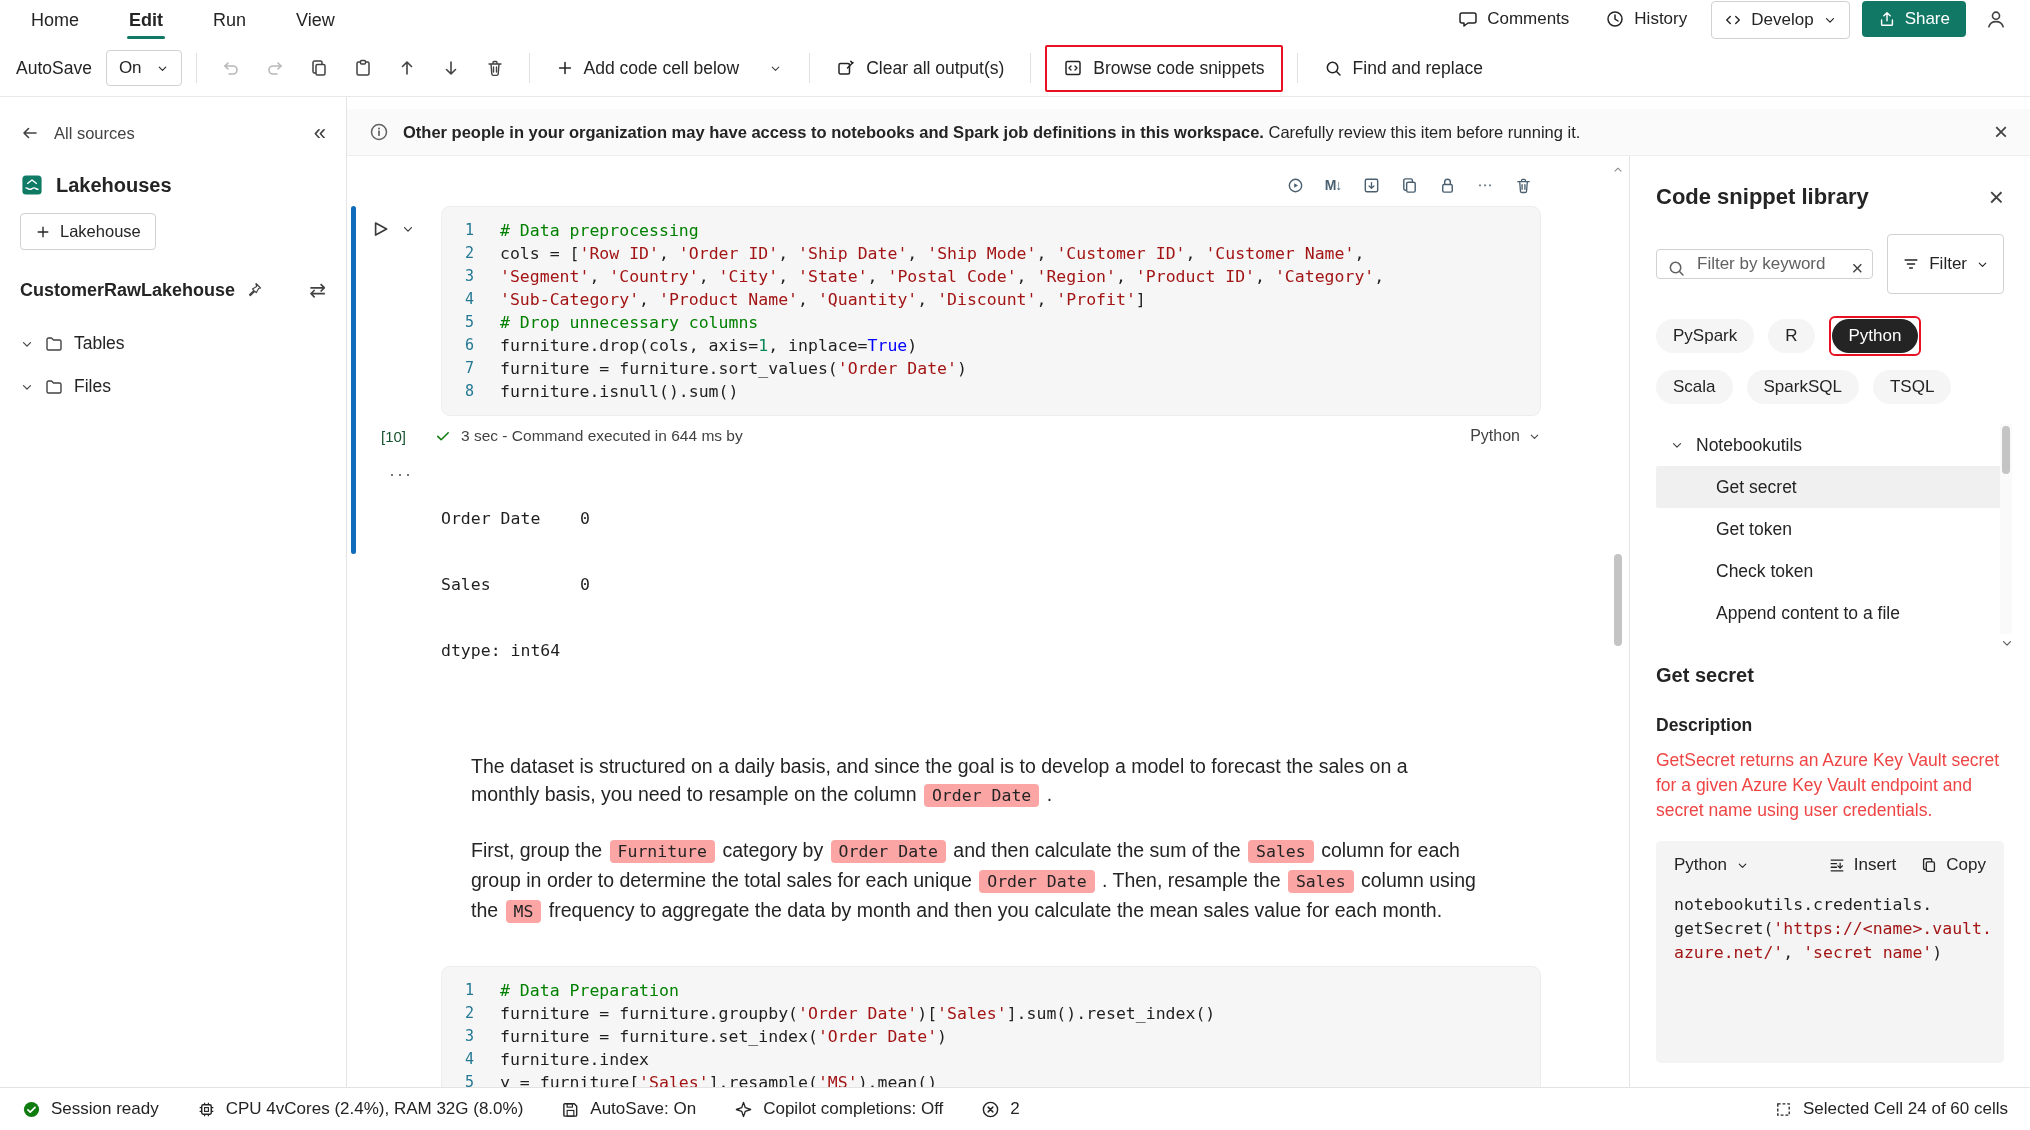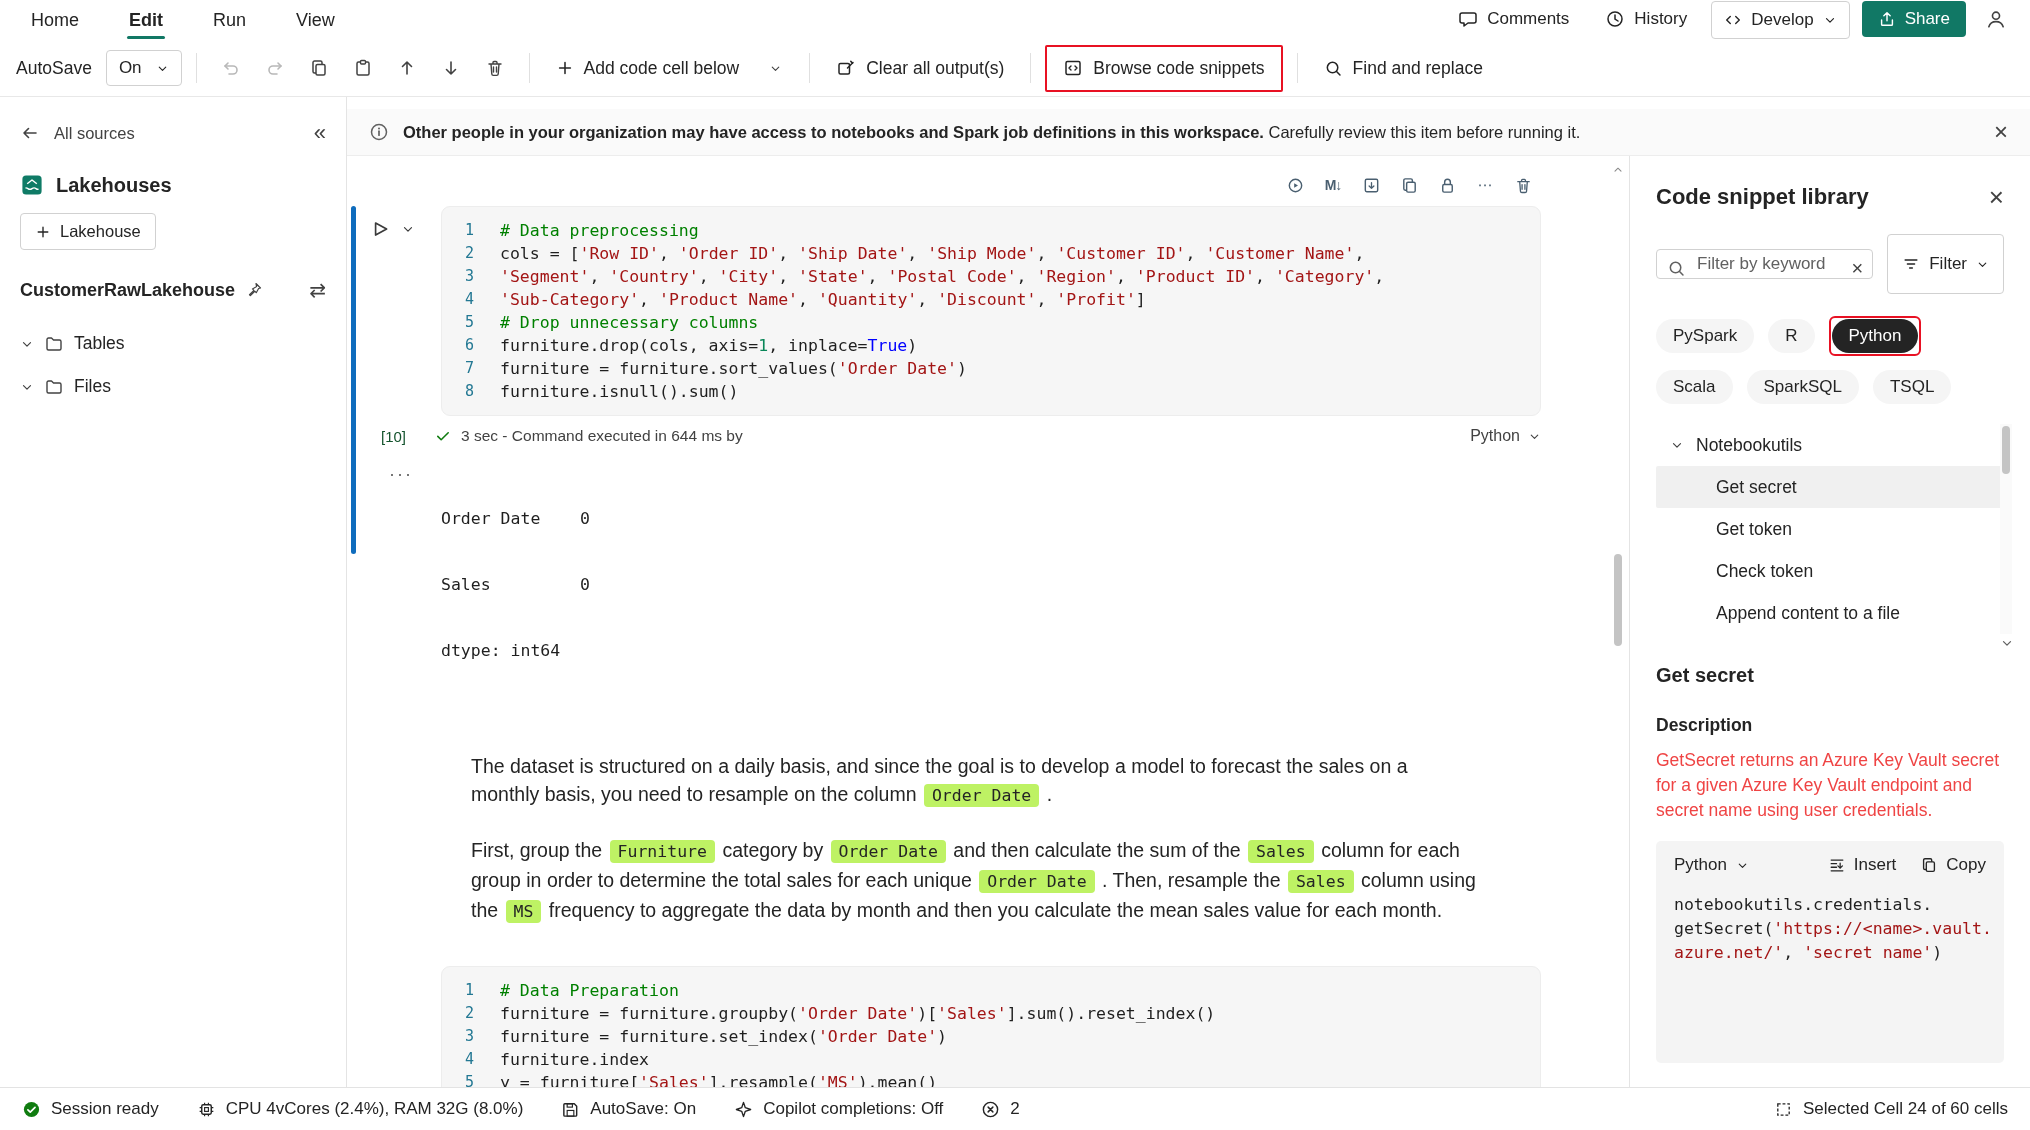--- a/index.html
+++ b/index.html
@@ -69,21 +69,21 @@
   .tk-p{color:#1f1f1f}.tk-s{color:#a31515}.tk-c{color:#008000}.tk-k{color:#0000ff}.tk-n{color:#098658}
   .status-row{display:flex;align-items:center;margin:8px 88px 0 20px;height:24px;gap:10px}
   .exec{width:58px;flex:none;color:#14532d;font-size:15px;text-align:left;padding-left:14px}
   .stxt{color:#424242;font-size:15.5px}
   .lang{margin-left:auto;display:flex;align-items:center;gap:8px;font-size:16px;color:#424242}
   .output-row{display:flex;margin:16px 88px 0 20px}
   .out-toggle{width:74px;flex:none;color:#616161;font-size:18px;letter-spacing:2px;padding-left:22px}
   .out-lines{font-family:"DejaVu Sans Mono",monospace;font-size:16.5px;line-height:22px;white-space:pre;color:#1f1f1f}
   .markdown{margin:46px 150px 0 124px;font-size:19.5px;line-height:28px;color:#242424}
   .markdown p+p{margin-top:26px}
-  .tk-ic{font-family:"DejaVu Sans Mono",monospace;font-size:16.5px;background:#bef264;border-radius:4px;padding:2px 8px;margin:0 2px}
+  .tk-ic{font-family:"DejaVu Sans Mono",monospace;font-size:16.5px;background:#fca5a5;border-radius:4px;padding:2px 8px;margin:0 2px}
   .cell2{margin-top:40px}
   .nb-scroll{position:absolute;right:5px;top:8px;bottom:8px;width:12px}
   .nb-up{position:absolute;top:0;left:0;right:0;display:flex;justify-content:center;color:#8a8a8a}
   .nb-thumb{position:absolute;top:390px;left:2px;width:8px;height:92px;background:#c4c4c4;border-radius:4px}
 
   
   .panel{width:401px;flex:none;border-left:1px solid #e4e4e4;padding:28px 26px 24px 26px;display:flex;flex-direction:column;min-height:0}
   .panel-title-row{display:flex;align-items:center}
   .panel-title{font-size:22px;font-weight:700}
   .panel-close{margin-left:auto;font-size:26px;color:#424242;line-height:1}

